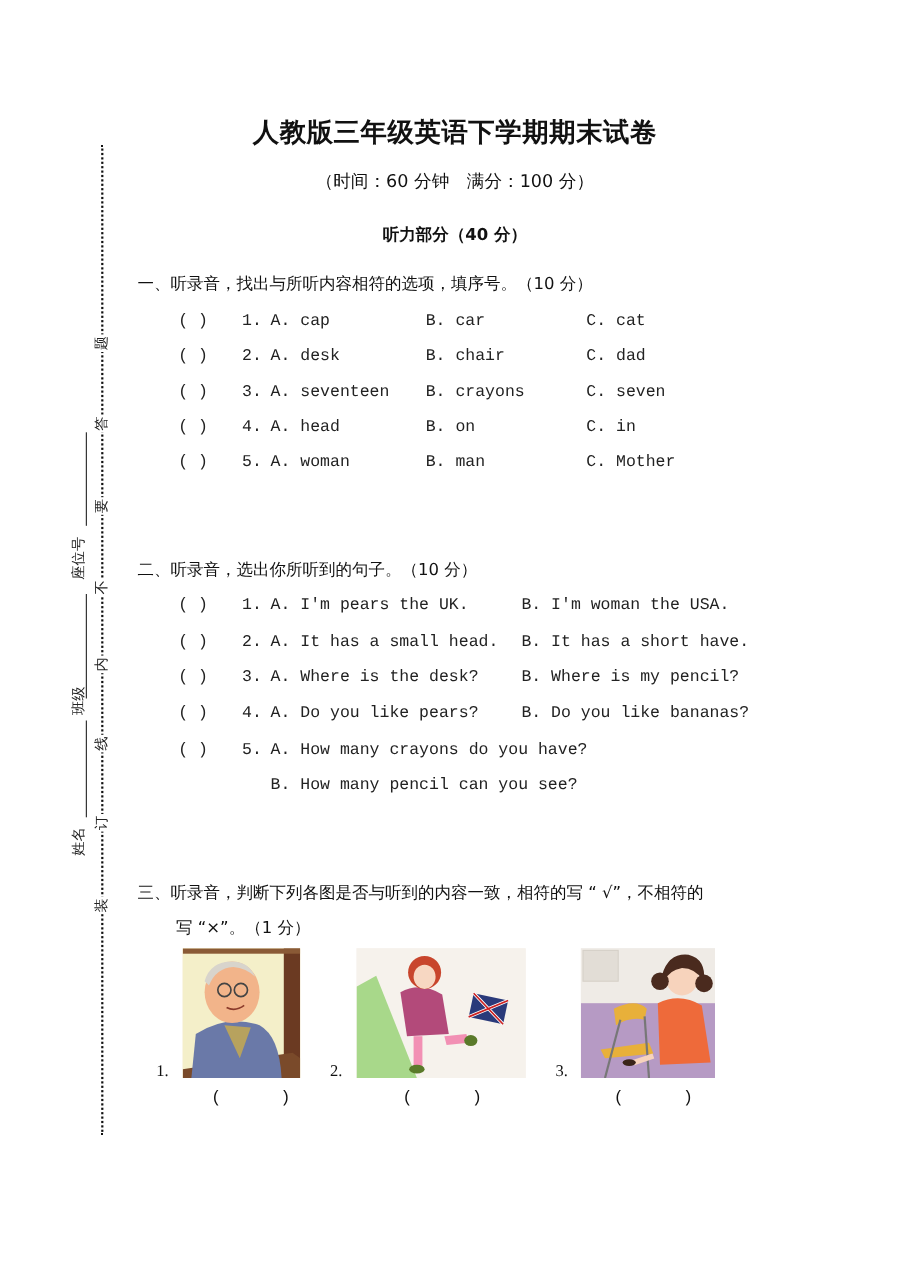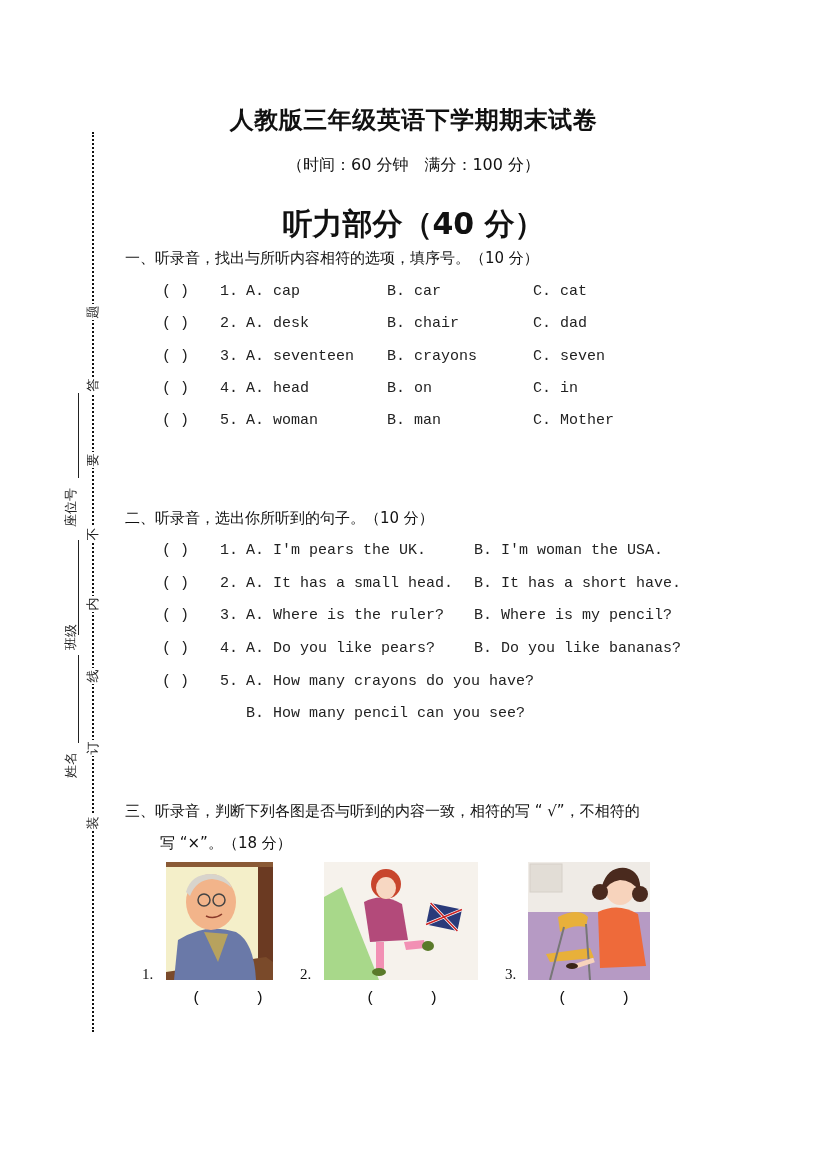--- a/index.html
+++ b/index.html
@@ -7,21 +7,21 @@
 
   
   .dotline { position: absolute; left: 92px; top: 132px; width: 0; height: 900px; border-left: 2.5px dotted #111; }
   .bind-char { position: absolute; left: 85px; width: 16px; height: 16px; background: #fff; font-family: "DejaVu Serif", serif; font-size: 13px; line-height: 16px; text-align: center; transform: rotate(-90deg); color: #222; }
   .solid-seg { position: absolute; left: 78px; width: 0; border-left: 1px solid #222; }
   .field-label { position: absolute; left: 62px; font-family: "DejaVu Serif", serif; font-size: 13px; color: #222; transform-origin: left top; transform: rotate(-90deg); white-space: nowrap; }
 
   
   .title { position: absolute; left: 0; width: 827px; top: 104px; text-align: center; font-family: "DejaVu Sans", sans-serif; font-weight: bold; font-size: 24px; letter-spacing: 0.5px; }
   .subtitle { position: absolute; left: 0; width: 827px; top: 155px; text-align: center; font-size: 16px; }
-  .section-title { position: absolute; left: 0; width: 827px; top: 204px; text-align: center; font-weight: bold; font-size: 30px; }
+  .section-title { position: absolute; left: 0; width: 827px; top: 204px; text-align: center; font-weight: bold; font-size: 15px; }
 
   .q-heading { position: absolute; left: 125px; font-size: 15px; white-space: nowrap; }
   .row { position: absolute; left: 162px; font-family: "Liberation Mono", "DejaVu Sans Mono", monospace; font-size: 15px; white-space: nowrap; color: #222; }
   .row span { position: absolute; top: 0; white-space: nowrap; }
 
   .pic { position: absolute; top: 862px; height: 118px; overflow: hidden; }
   .pic-num { position: absolute; top: 966px; font-family: "Liberation Serif", serif; font-size: 15px; }
   .ans-paren { position: absolute; top: 990px; font-family: "Liberation Mono", monospace; font-size: 15px; white-space: pre; }
 </style>
 </head>
@@ -98,40 +98,40 @@
 </div>
 <div class="row" style="top:575px">
   <span style="left:0">(     )</span>
   <span style="left:58px">2.</span>
   <span style="left:84px">A. It has a small head.</span>
   <span style="left:312px">B. It has a short have.</span>
 </div>
 <div class="row" style="top:607px">
   <span style="left:0">(     )</span>
   <span style="left:58px">3.</span>
-  <span style="left:84px">A. Where is the ruler?</span>
+  <span style="left:84px">A. Where is the desk?</span>
   <span style="left:312px">B. Where is my pencil?</span>
 </div>
 <div class="row" style="top:640px">
   <span style="left:0">(     )</span>
   <span style="left:58px">4.</span>
   <span style="left:84px">A. Do you like pears?</span>
   <span style="left:312px">B. Do you like bananas?</span>
 </div>
 <div class="row" style="top:673px">
   <span style="left:0">(     )</span>
   <span style="left:58px">5.</span>
   <span style="left:84px">A. How many crayons do you have?</span>
 </div>
 <div class="row" style="top:705px">
   <span style="left:84px">B. How many pencil can you see?</span>
 </div>
 
 <div class="q-heading" style="top:802px">三、听录音，判断下列各图是否与听到的内容一致，相符的写 “ √”，不相符的</div>
-<div class="q-heading" style="top:834px;left:160px">写 “×”。（18 分）</div>
+<div class="q-heading" style="top:834px;left:160px">写 “×”。（1 分）</div>
 
 <div class="pic-num" style="left:142px">1.</div>
 <div class="pic" style="left:166px;width:107px;background:#f3ecc6">
   <svg width="107" height="118" viewBox="0 0 107 118">
     <rect x="0" y="0" width="107" height="118" fill="#f4efc9"></rect>
     <rect x="92" y="0" width="15" height="118" fill="#6b3a22"></rect>
     <rect x="0" y="0" width="107" height="5" fill="#8a5a36"></rect>
     <path d="M0 110 L100 95 L107 100 L107 118 L0 118Z" fill="#7a4a2a"></path>
     <path d="M8 118 L12 78 Q40 60 70 70 Q88 80 90 118Z" fill="#6a79a8"></path>
     <path d="M38 70 L52 100 L62 72Z" fill="#b7a25e"></path>

